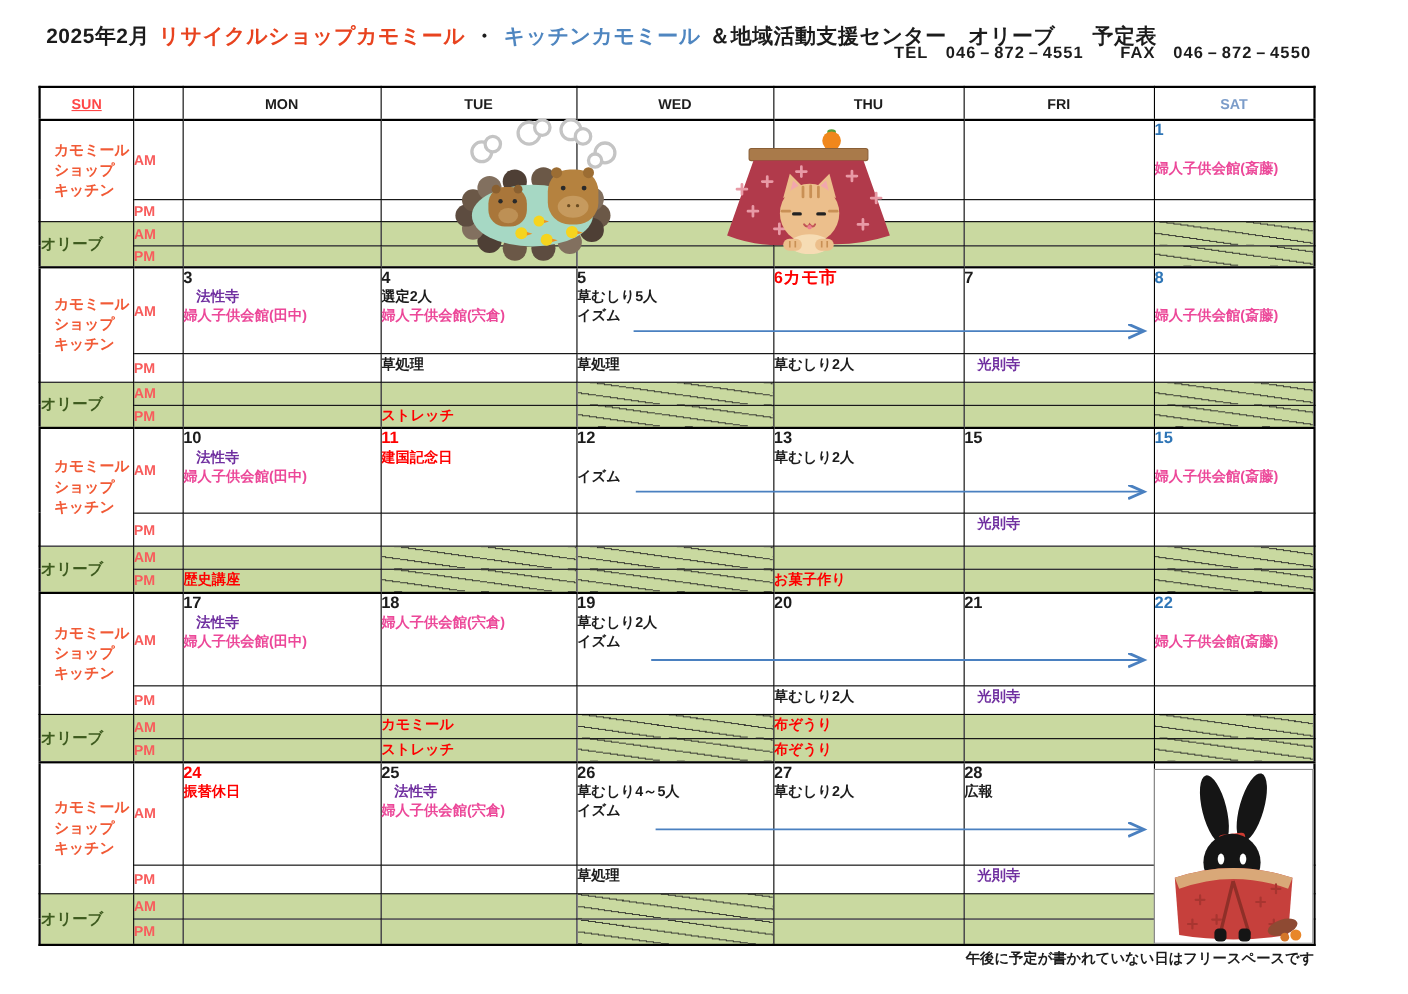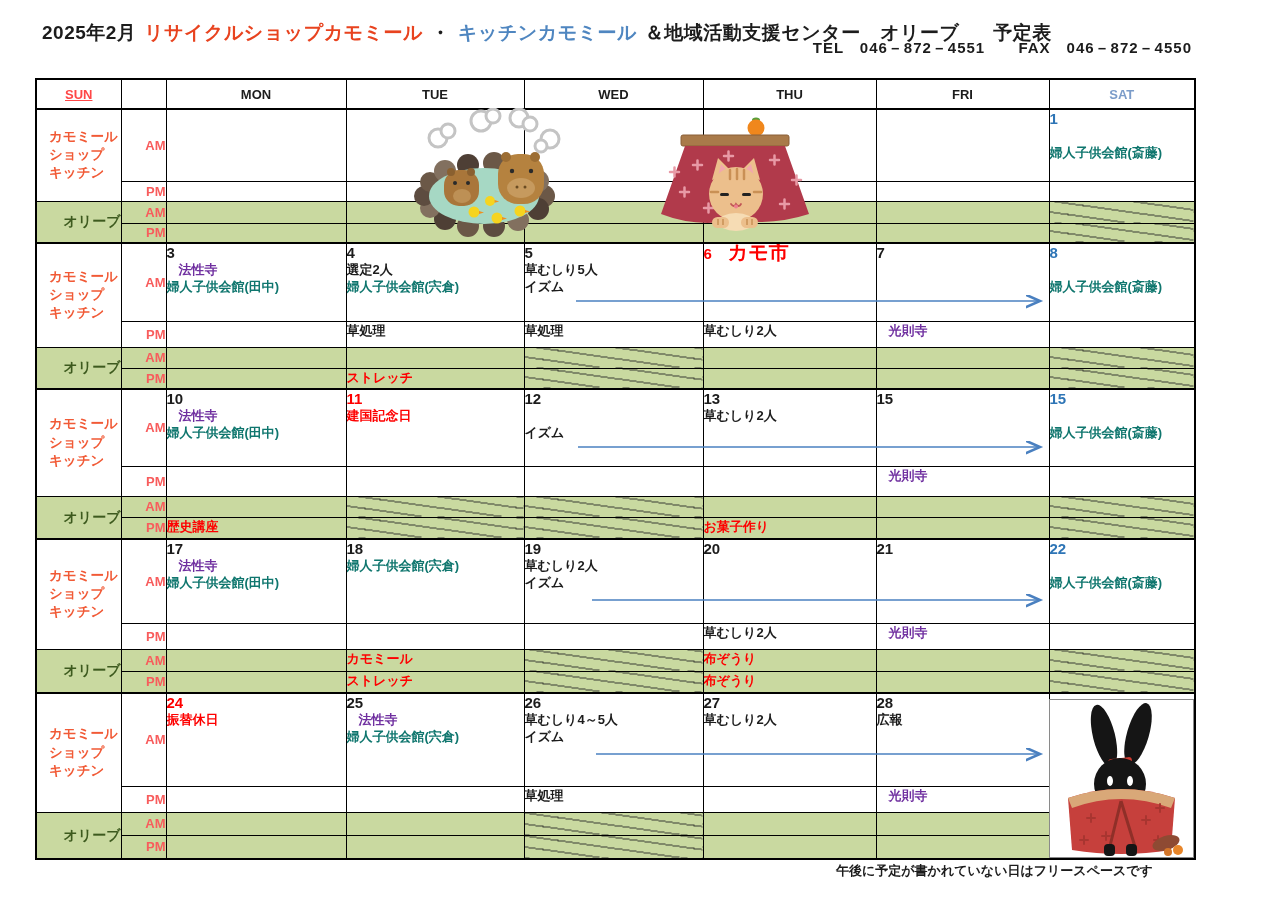--- a/index.html
+++ b/index.html
@@ -7,42 +7,42 @@
   #app{position:relative;width:1280px;height:904px;background:#fff;overflow:hidden;}
 
   .title{position:absolute;left:42px;top:20px;font-size:19px;white-space:nowrap;letter-spacing:.5px;}
   .title .seg{margin-right:2px;}
   .t-month{margin-right:10px;}
   .t-shop1{color:#e8431f;}
   .t-shop2{color:#4f86c0;}
   .t-suffix{margin-left:26px;}
   .telfax{position:absolute;top:39px;right:88px;font-size:15px;letter-spacing:1px;white-space:nowrap;}
   .telfax .fax{margin-left:28px;}
-  .footnote{position:absolute;left:836px;top:862px;font-size:13px;}
+  .footnote{position:absolute;left:878px;top:862px;font-size:13px;}
 
   table.cal{position:absolute;left:35px;top:78px;border-collapse:collapse;table-layout:fixed;
             width:1159px;border:2px solid #000;}
   table.cal td{border:1px solid #000;padding:0;overflow:hidden;}
   tr.wtop td{border-top:2px solid #000;}
   td.hd{height:28px;text-align:center;font-size:13px;vertical-align:middle;}
   td.hd.sun{color:#ff4747;text-decoration:underline;}
   td.hd.sat{color:#7b9cc9;}
   td.glabel{vertical-align:middle;text-align:left;padding:2px 4px 2px 6px;font-size:13.5px;line-height:1.35;}
   td.glabel.kamo{color:#f15a36;padding-left:12px;}
-  td.glabel.olive{color:#3d5a1e;font-size:14px;text-align:right;}
-  td.ampm{text-align:right;vertical-align:middle;color:#f85c5c;font-size:13px;}
+  td.glabel.olive{color:#3d5a1e;font-size:14px;}
+  td.ampm{text-align:left;vertical-align:middle;color:#f85c5c;font-size:13px;}
   td.day{vertical-align:top;padding:1px 3px;}
   .green{background:#c9d9a0;}
   td.slash{background-image:repeating-linear-gradient(8deg,transparent 0 10px,rgba(30,30,30,.85) 10px 11px);}
   td.slash.green{background-color:#c9d9a0;}
   .date{font-size:15px;line-height:17px;height:17px;}
-  .date-extra{margin-left:16px;font-size:20px;}
+  .date-extra{font-size:16px;}
   .d-black{color:#1c1c1c;} .d-red{color:#fe0000;} .d-blue{color:#2e75b6;}
   .line{font-size:13px;line-height:17px;min-height:17px;white-space:nowrap;}
-  .c-black{color:#1c1c1c;} .c-red{color:#fe0000;} .c-blue{color:#0f766e;} .c-purple{color:#7030a0;padding-left:12px;}
+  .c-black{color:#1c1c1c;} .c-red{color:#fe0000;} .c-blue{color:#ec4899;} .c-purple{color:#7030a0;padding-left:12px;}
 
   .overlay{position:absolute;left:0;top:0;pointer-events:none;}
   .illu{position:absolute;}
   .rabbit-box{background:#fff;border:1px solid #8a8a8a;}
 </style>
 </head>
 <body>
 
 <div id="app">
 

